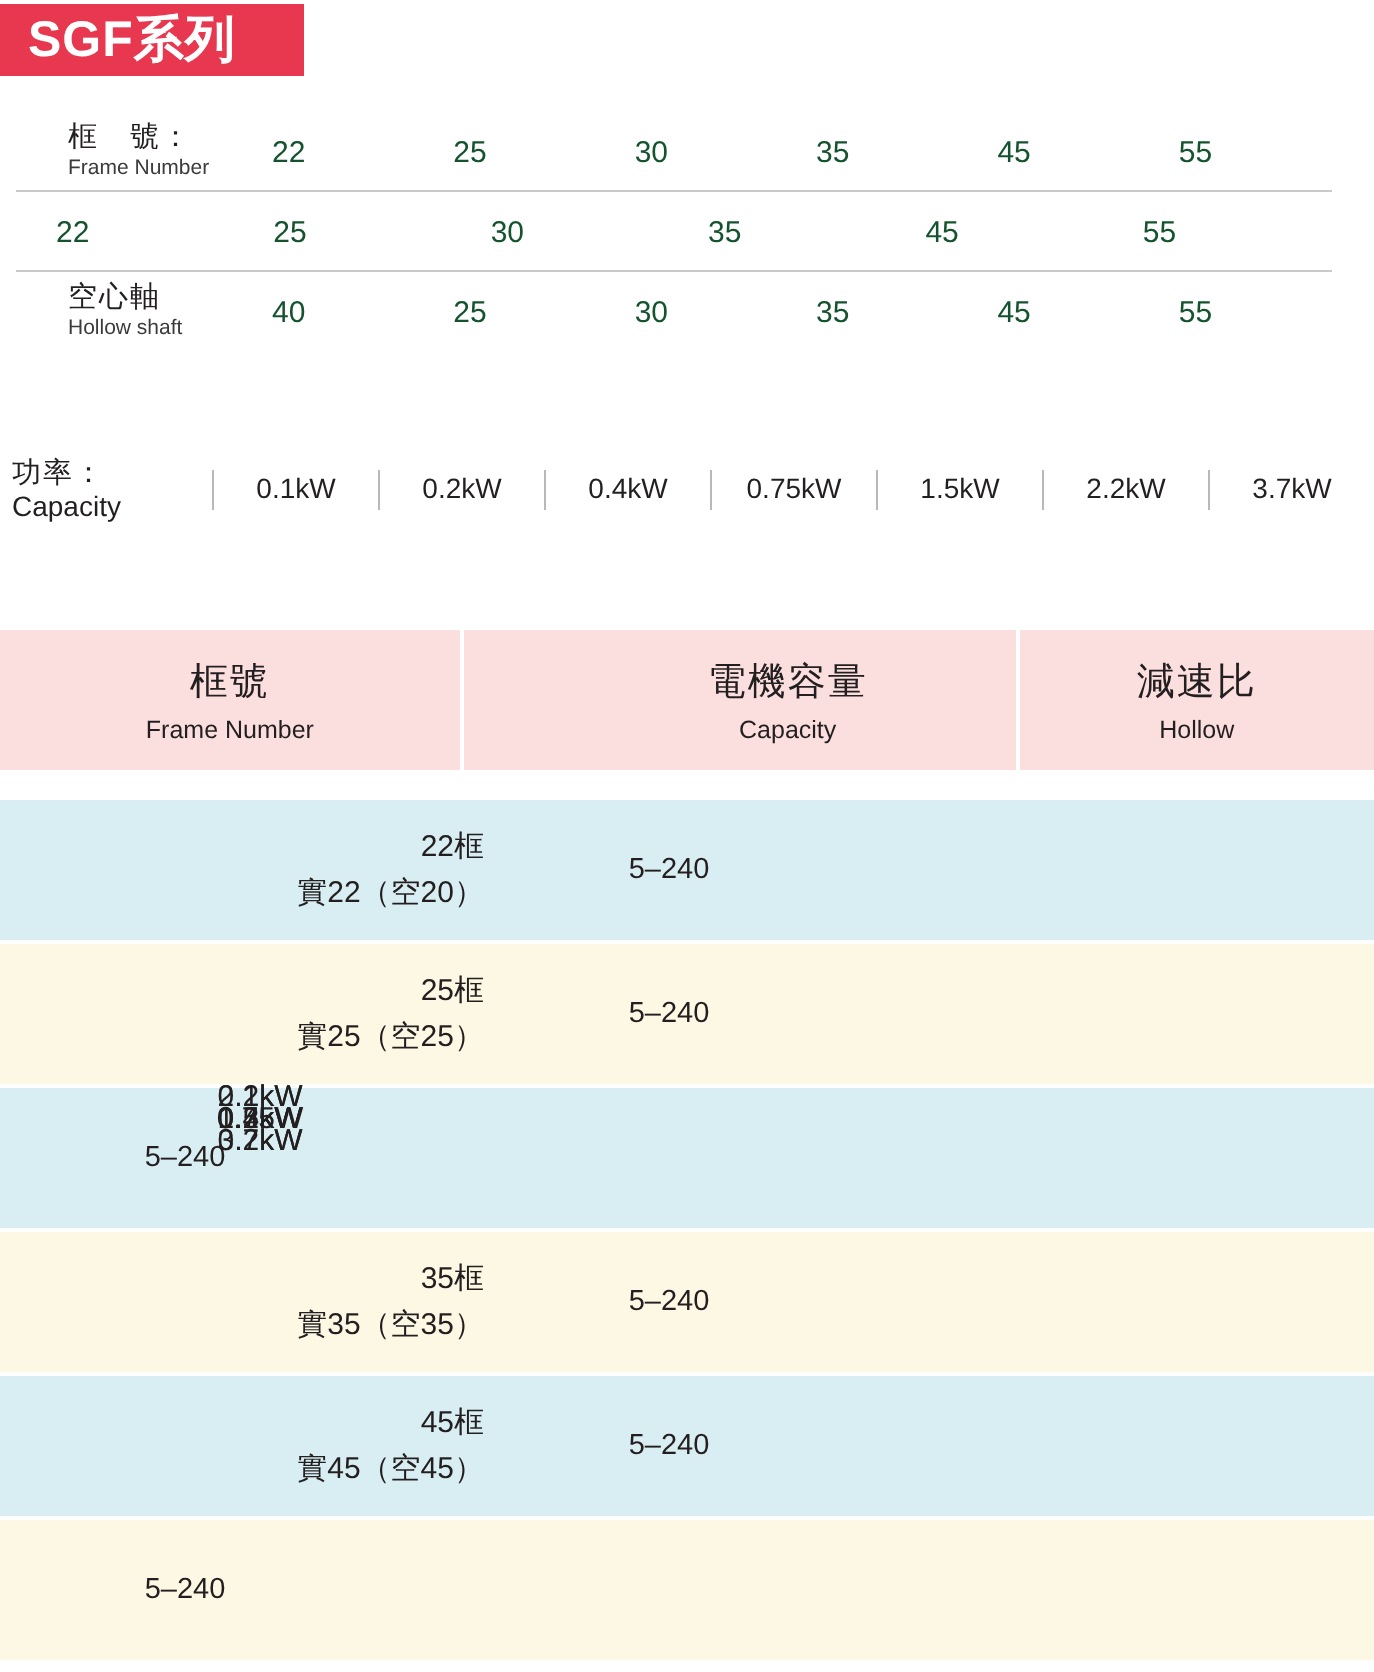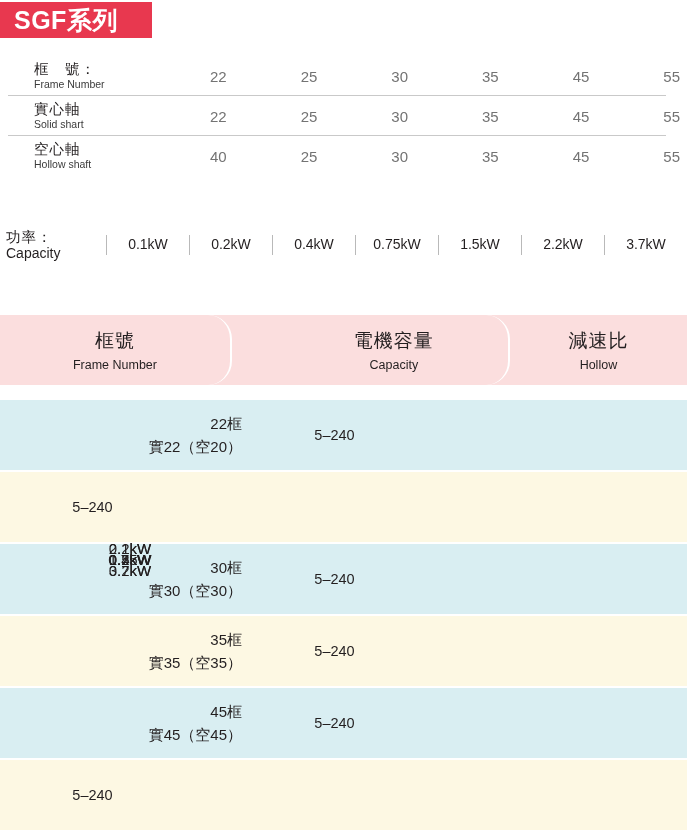--- a/index.html
+++ b/index.html
@@ -75,23 +75,23 @@
     color: #3b3b3b;
     display: block;
     margin-top: 1px;
   }
   .spec-values {
     flex: 1;
     display: flex;
   }
   .spec-values span {
     flex: 1;
-    text-align: right;
+    text-align: left;
     font-size: 15px;
-    color: #737373;
+    color: #14532d;
   }
 
   
   .cap {
     position: absolute;
     left: 0;
     top: 222px;
     width: 687px;
     display: flex;
     align-items: center;
@@ -144,21 +144,20 @@
     background: #fbdede;
     height: 70px;
   }
   .thead .th {
     display: flex;
     flex-direction: column;
     align-items: center;
     justify-content: center;
     box-sizing: border-box;
     border-right: 2px solid #ffffff;
-    border-radius: 24px;
   }
   .thead .th:last-child { border-right: none; }
   .th .cn {
     font-size: 19px;
     color: #231f20;
     letter-spacing: 1px;
   }
   .th .en {
     font-size: 12.5px;
     color: #231f20;
@@ -221,24 +220,20 @@
       <span>22</span>
       <span>25</span>
       <span>30</span>
       <span>35</span>
       <span>45</span>
       <span>55</span>
     </div>
   </div>
 
   <div class="spec-row bordered">
-    <div class="spec-label">
-      <span class="cn">實心軸</span>
-      <span class="en">Solid shart</span>
-    </div>
     <div class="spec-values">
       <span>22</span>
       <span>25</span>
       <span>30</span>
       <span>35</span>
       <span>45</span>
       <span>55</span>
     </div>
   </div>
 
@@ -302,33 +297,33 @@
     <div class="cell cap">
       <span>0.1kW</span>
       <span>0.2kW</span>
     </div>
     <div class="cell ratio">
       <span>5–240</span>
     </div>
   </div>
 
   <div class="trow cream">
+    <div class="cell frame">
+      <span>25框</span>
+      <span>實25（空25）</span>
+    </div>
     <div class="cell cap">
       <span>0.2kW</span>
     </div>
     <div class="cell ratio">
       <span>5–240</span>
     </div>
   </div>
 
   <div class="trow blue">
-    <div class="cell frame">
-      <span>30框</span>
-      <span>實30（空30）</span>
-    </div>
     <div class="cell cap">
       <span>0.4kW</span>
     </div>
     <div class="cell ratio">
       <span>5–240</span>
     </div>
   </div>
 
   <div class="trow cream">
     <div class="cell frame">

